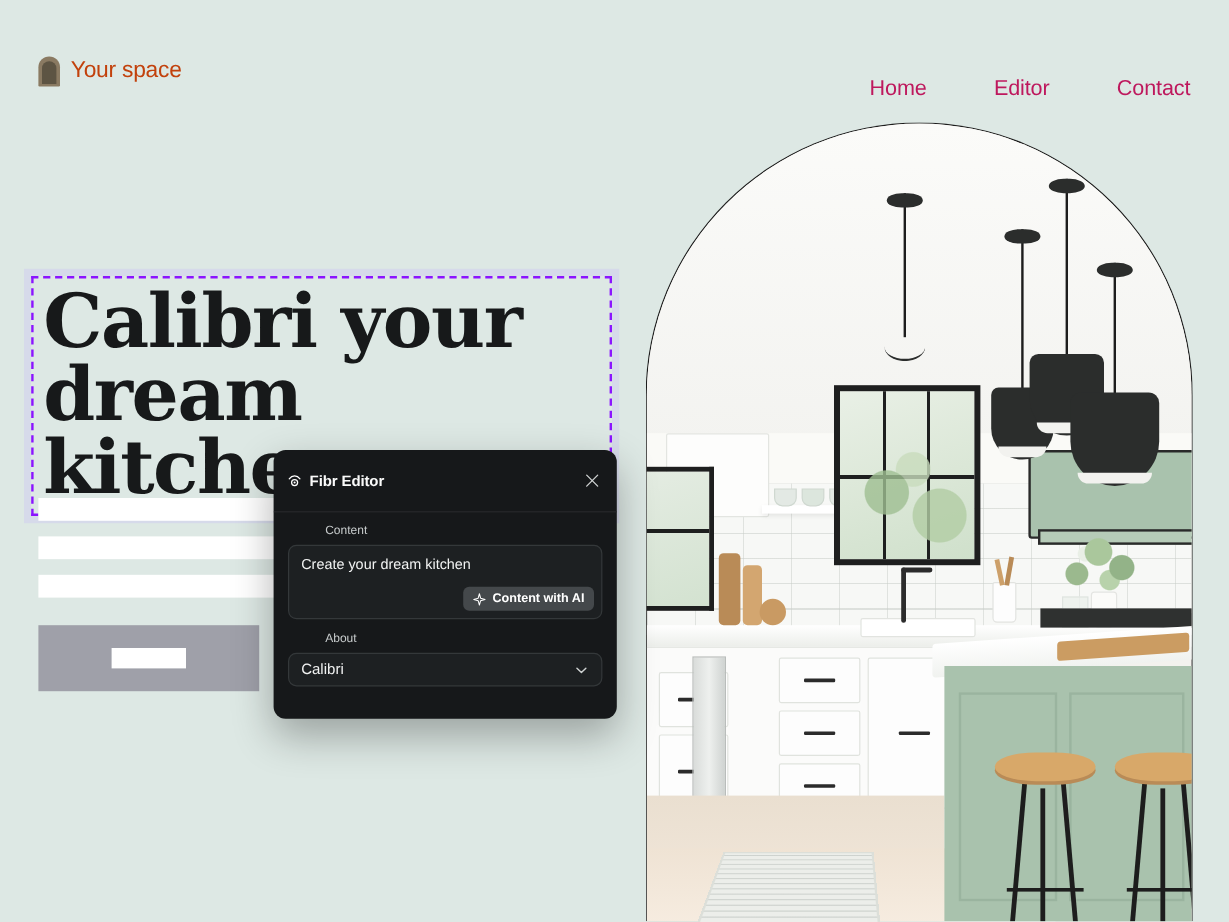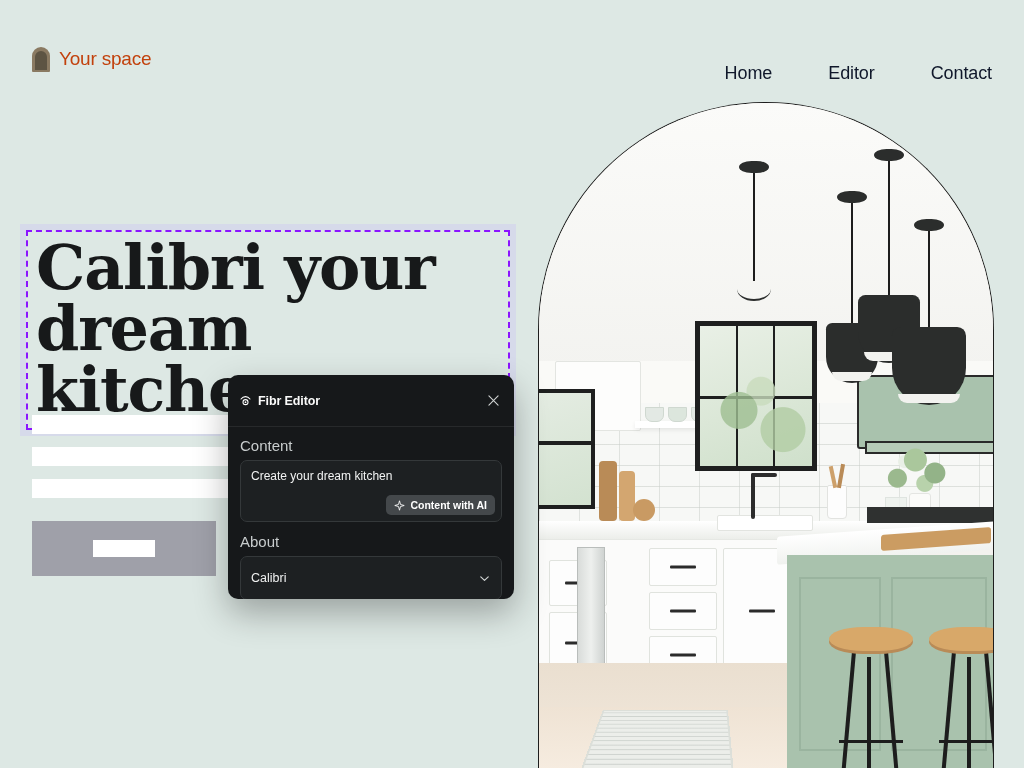--- a/index.html
+++ b/index.html
@@ -26,21 +26,21 @@
     border-radius: 9px 9px 1px 1px;
   }
   .brand-logo .arch-inner {
     position: absolute; left: 3px; right: 3px; top: 4px; bottom: 2px;
     background: #5d5443;
     border-radius: 6px 6px 0 0;
   }
   .brand-name { font-size: 19px; color: #c2410c; letter-spacing: -0.2px; }
 
   .main-nav { display: flex; align-items: center; gap: 56px; padding-top: 10px; padding-right: 0px; }
-  .nav-link { font-size: 18px; color: #0f172a; text-decoration: none; letter-spacing: -0.1px; cursor: pointer; margin-top: 27px; }
+  .nav-link { font-size: 18px; color: #be185d; text-decoration: none; letter-spacing: -0.1px; cursor: pointer; margin-top: 27px; }
 
   
   .hero-left { position: absolute; left: 0; top: 0; width: 538px; height: 768px; }
 
   .headline-wrap {
     position: absolute; left: 26px; top: 230px; width: 484px;
   }
   .headline-select {
     position: relative;
     border: 2px dashed #8b14ff;
@@ -226,21 +226,21 @@
   }
   .editor-header {
     height: 52px; display: flex; align-items: center; justify-content: space-between;
     padding: 0 12px 0 11px;
     border-bottom: 1px solid #27292b;
   }
   .editor-title { display: flex; align-items: center; gap: 6px; font-size: 12.5px; font-weight: bold; color: #fafafa; letter-spacing: -0.1px;}
   .close-btn { width: 18px; height: 18px; display:flex; align-items:center; justify-content:center; cursor: pointer; color:#cfd2d2; }
 
   .editor-body { padding: 10px 12px 12px 12px; }
-  .field-label { font-size: 15px; color: #c8cccd; margin-bottom: 6px; }
+  .field-label { font-size: 10px; color: #c8cccd; margin-bottom: 6px; margin-left: 31px; }
   .content-box {
     position: relative;
     height: 62px;
     background: #1d2022;
     border: 1px solid #34383a;
     border-radius: 7px;
     padding: 8px 10px;
   }
   .content-text { font-size: 12px; color: #f2f3f3; }
   .ai-btn {
@@ -249,21 +249,21 @@
     background: #44484b;
     border: none; border-radius: 5px;
     padding: 4px 8px;
     font-size: 10.5px; font-weight: bold; color: #ffffff;
     cursor: pointer;
     font-family: "Liberation Sans", sans-serif;
   }
   .editor-row { display: flex; gap: 10px; margin-top: 11px; }
   .editor-col { flex: 1; }
   .select-box, .size-box {
-    height: 44px;
+    height: 28px;
     background: #1d2022;
     border: 1px solid #34383a;
     border-radius: 7px;
     display: flex; align-items: center; justify-content: space-between;
     padding: 0 10px;
     font-size: 12.5px; color: #f0f1f1;
     cursor: pointer;
   }
   .chev { width: 13px; height: 13px; color: #cfd2d2; }
   svg { display:block; }

